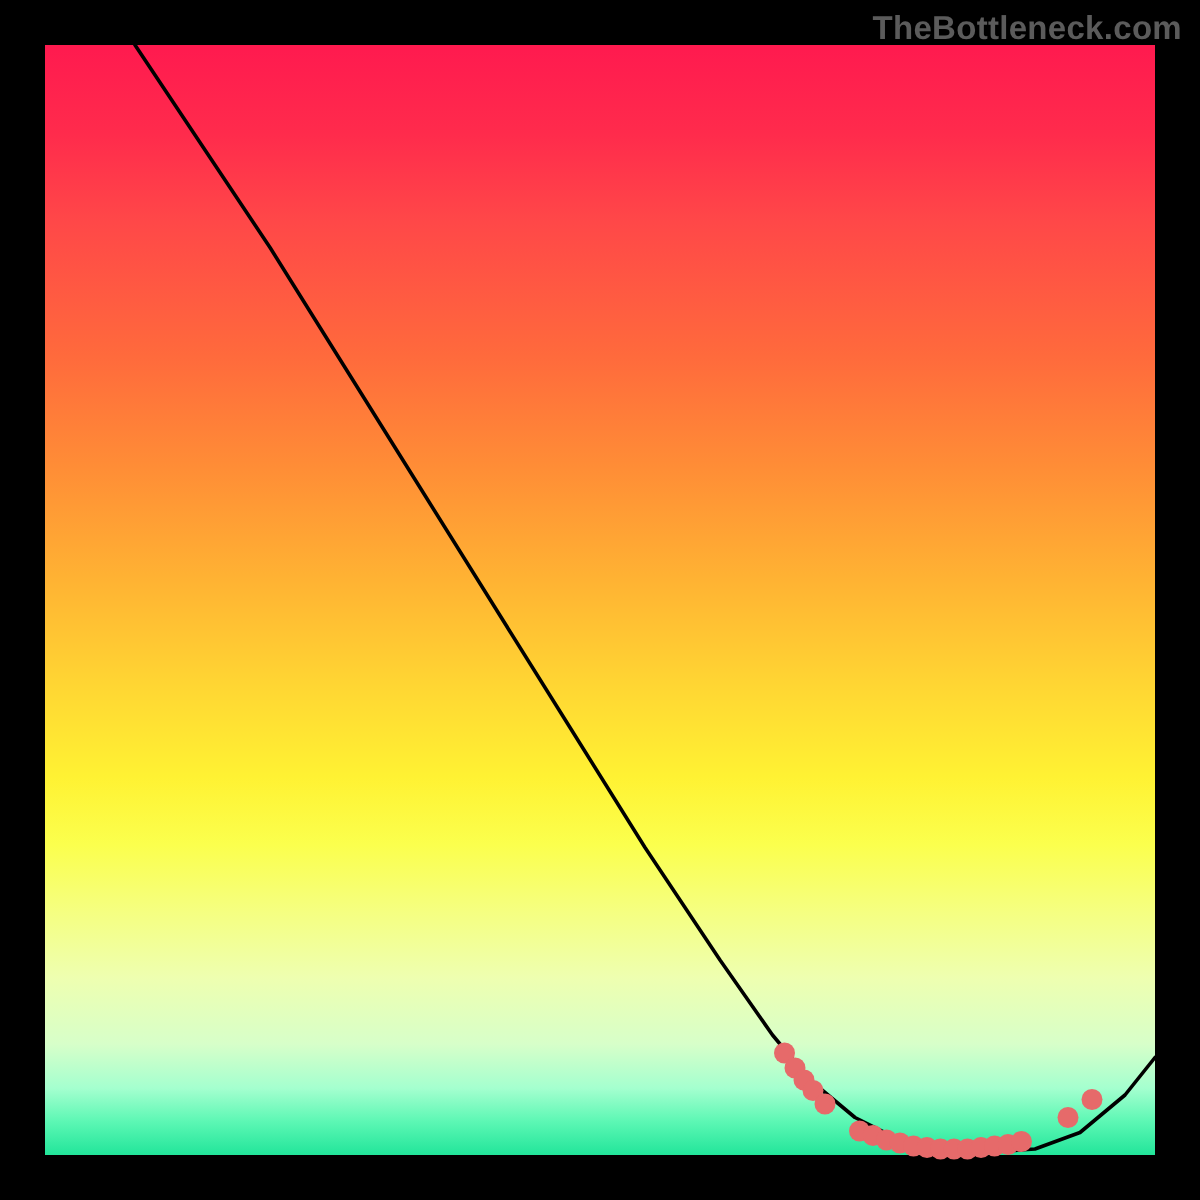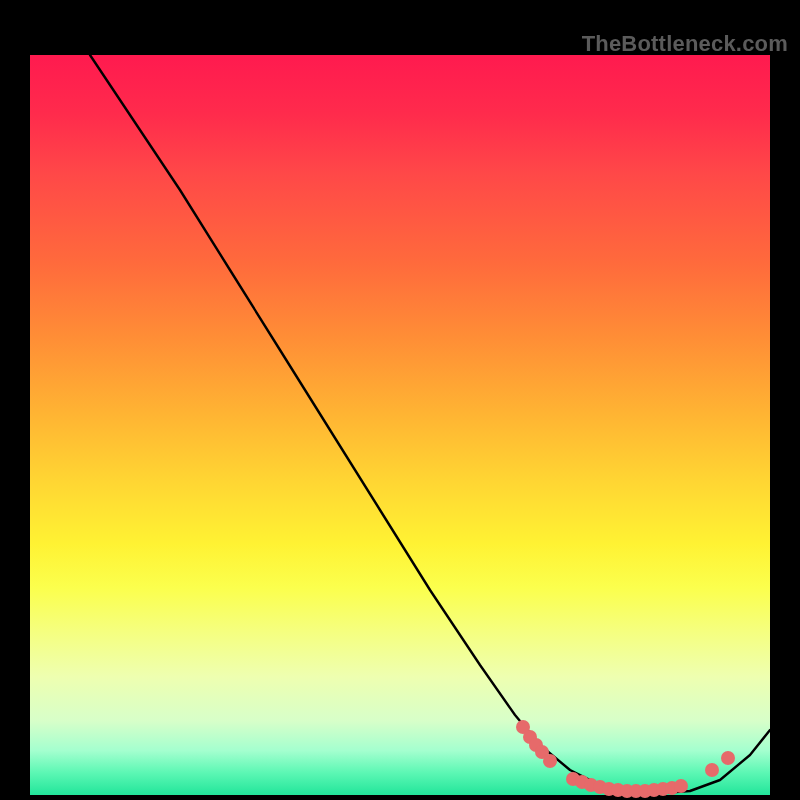--- a/index.html
+++ b/index.html
@@ -9,21 +9,20 @@
     height: 800px;
     background: #000;
     overflow: hidden;
     font-family: Arial, Helvetica, sans-serif;
   }
   .frame {
     position: relative;
     width: 800px;
     height: 600px;
     background: #000;
-    margin-top: 25px;
   }
   .plot {
     position: absolute;
     left: 30px;
     top: 30px;
     width: 740px;
     height: 740px;
     background: linear-gradient(
       to bottom,
       #ff1a4f 0%,

